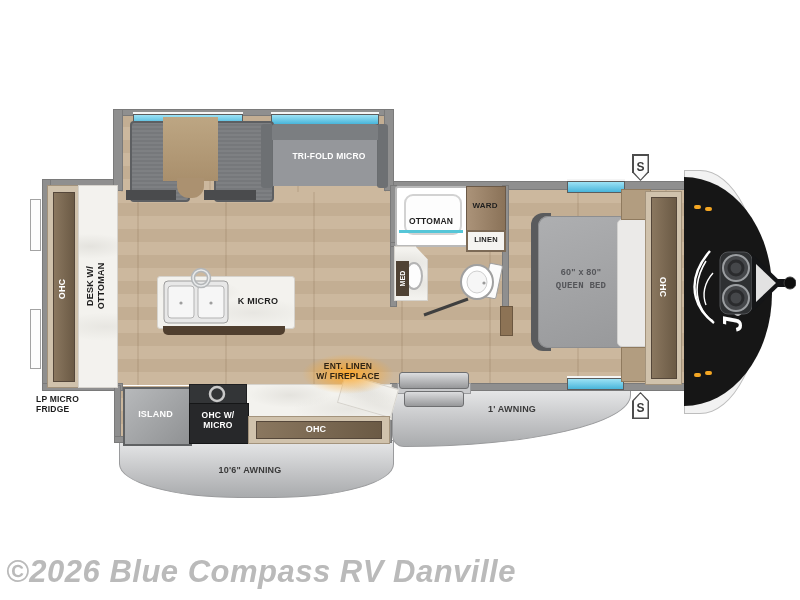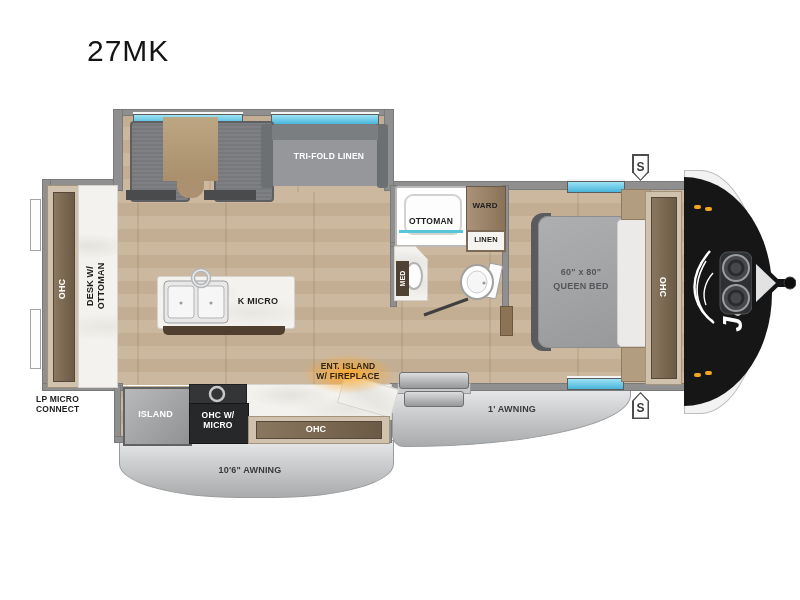--- a/index.html
+++ b/index.html
@@ -48,21 +48,20 @@
   .watermark{position:absolute;font-family:"Liberation Sans",sans-serif;font-weight:bold;
          font-style:italic;font-size:31px;color:#bababa;letter-spacing:.5px;}
   .jayco{position:absolute;font-family:"Liberation Sans",sans-serif;font-style:italic;
          font-weight:900;font-size:27px;color:#fff;letter-spacing:1px;}
 </style>
 </head>
 <body>
 
 <div class="stage">
 
-  <div class="title" style="left:87px;top:34px;">27MK</div>
 
   <div class="floor" style="left:49px;top:186px;width:640px;height:199px;"></div>
   <div class="floor" style="left:119px;top:386px;width:268px;height:51px;"></div>
   <div class="floor" style="left:121px;top:114px;width:265px;height:78px;"></div>
 
   <div class="awning" style="left:392px;top:389px;width:237px;height:56px;border-radius:0 0 225px 12px / 0 0 52px 12px;"></div>
   <div class="lbl" style="left:452px;top:404px;width:120px;color:#3a3a3a;">1' AWNING</div>
   <div class="awning" style="left:119px;top:440px;width:273px;height:56px;border-radius:0 0 120px 120px / 0 0 34px 34px;"></div>
   <div class="lbl" style="left:190px;top:465px;width:120px;color:#3a3a3a;">10'6" AWNING</div>
 
@@ -93,21 +92,21 @@
   <div class="seat" style="left:214px;top:121px;width:56px;height:77px;"></div>
   <div class="abs" style="left:126px;top:190px;width:50px;height:10px;background:#4a4b4d;"></div>
   <div class="abs" style="left:204px;top:190px;width:52px;height:10px;background:#4a4b4d;"></div>
   <div class="abs" style="left:163px;top:117px;width:55px;height:64px;background:linear-gradient(180deg,#bda683,#a98f6c);"></div>
   <div class="abs" style="left:177px;top:178px;width:27px;height:20px;background:#ab9170;border-radius:0 0 12px 12px;"></div>
 
   <div class="abs" style="left:261px;top:124px;width:12px;height:64px;background:#6d7073;border-radius:3px;"></div>
   <div class="abs" style="left:377px;top:124px;width:11px;height:64px;background:#6d7073;border-radius:3px;"></div>
   <div class="abs" style="left:272px;top:124px;width:106px;height:16px;background:#7b7e81;border-radius:3px 3px 0 0;"></div>
   <div class="abs" style="left:272px;top:140px;width:106px;height:46px;background:#95979b;box-shadow:inset -35px 0 0 -34px #6a6d70, inset 35px 0 0 -34px #6a6d70;"></div>
-  <div class="lbl white" style="left:279px;top:151px;width:100px;font-size:8.5px;">TRI-FOLD LINEN</div>
+  <div class="lbl white" style="left:279px;top:151px;width:100px;font-size:8.5px;">TRI-FOLD MICRO</div>
 
   <div class="cabframe" style="left:47px;top:185px;width:31px;height:201px;">
     <div class="abs woodcab" style="left:5px;top:6px;width:20px;height:188px;"></div>
   </div>
   <div class="lbl white rot" style="left:47px;top:283px;width:30px;height:12px;transform:rotate(-90deg);">OHC</div>
   <div class="marble" style="left:78px;top:185px;width:38px;height:201px;"></div>
   <div class="rot" style="position:absolute;left:74px;top:275px;width:44px;height:22px;transform:rotate(-90deg);">
     <div class="lbl" style="position:static;">
       <span>DESK W/</span><br>
       <span>OTTOMAN</span>
@@ -162,21 +161,21 @@
   </svg>
 
   <svg class="abs" style="left:420px;top:295px;" width="52" height="24">
     <line x1="4" y1="20" x2="48" y2="4" stroke="#3f3f3f" stroke-width="3"></line>
   </svg>
 
   <div class="abs" style="left:531px;top:213px;width:20px;height:138px;background:#5a5b5d;border-radius:12px 0 0 12px;"></div>
   <div class="abs" style="left:538px;top:216px;width:84px;height:132px;background:linear-gradient(160deg,#aeafb1,#98999b);border-radius:10px 2px 2px 10px;box-shadow:inset 0 0 0 1px #8d8e90;"></div>
   <div class="abs" style="left:617px;top:219px;width:30px;height:126px;background:#ebeae8;border:1px solid #d2d1cf;border-radius:5px;"></div>
   <div class="lbl gray" style="left:531px;top:267px;width:100px;">60" x 80"</div>
-  <div class="lbl gray" style="left:531px;top:281px;width:100px;">QUEEN BED</div>
+  <div class="lbl gray" style="left:531px;top:281px;width:100px;font-family:Liberation Mono, monospace;">QUEEN BED</div>
   <div class="abs" style="left:621px;top:189px;width:28px;height:29px;background:#b29d80;border:1px solid #8f7a5e;"></div>
   <div class="abs" style="left:621px;top:347px;width:28px;height:33px;background:#b29d80;border:1px solid #8f7a5e;"></div>
   <div class="cabframe" style="left:645px;top:191px;width:35px;height:192px;">
     <div class="abs woodcab" style="left:5px;top:5px;width:24px;height:180px;"></div>
   </div>
   <div class="lbl white rot" style="left:648px;top:281px;width:30px;height:12px;transform:rotate(90deg);">OHC</div>
 
   <div class="abs" style="left:684px;top:170px;width:76px;height:242px;background:#f2f2f2;border:1px solid #bdbdbd;border-radius:0 62px 62px 0 / 0 121px 121px 0;"></div>
   <div class="abs" style="left:684px;top:177px;width:88px;height:229px;background:#161616;border-radius:0 92px 92px 0 / 0 118px 118px 0;"></div>
   <div class="abs" style="left:694px;top:205px;width:7px;height:4px;background:#f4a623;border-radius:2px;"></div>
@@ -227,22 +226,23 @@
     <span>OHC W/</span><br>
     <span>MICRO</span>
   </div>
   <div class="cabframe" style="left:248px;top:416px;width:140px;height:26px;">
     <div class="abs woodcab" style="left:7px;top:4px;width:124px;height:16px;"></div>
   </div>
   <div class="lbl white" style="left:283px;top:424px;width:66px;">OHC</div>
 
   <div class="glow" style="left:302px;top:354px;width:92px;height:40px;"></div>
   <div class="lbl" style="left:307px;top:361px;width:82px;font-size:8.5px;color:#2f2415;">
-    <span>ENT. ISLAND</span><br>
+    <span>ENT. LINEN</span><br>
     <span>W/ FIREPLACE</span>
   </div>
 
   <div class="lbl" style="left:36px;top:394px;width:60px;font-size:8.5px;text-align:left;">
     <span>LP MICRO</span><br>
-    <span>CONNECT</span>
-  </div>
-
+    <span>FRIDGE</span>
+  </div>
+
+  <div class="watermark" style="left:6px;top:554px;">©2026 Blue Compass RV Danville</div>
 </div>
 
 </body></html>

